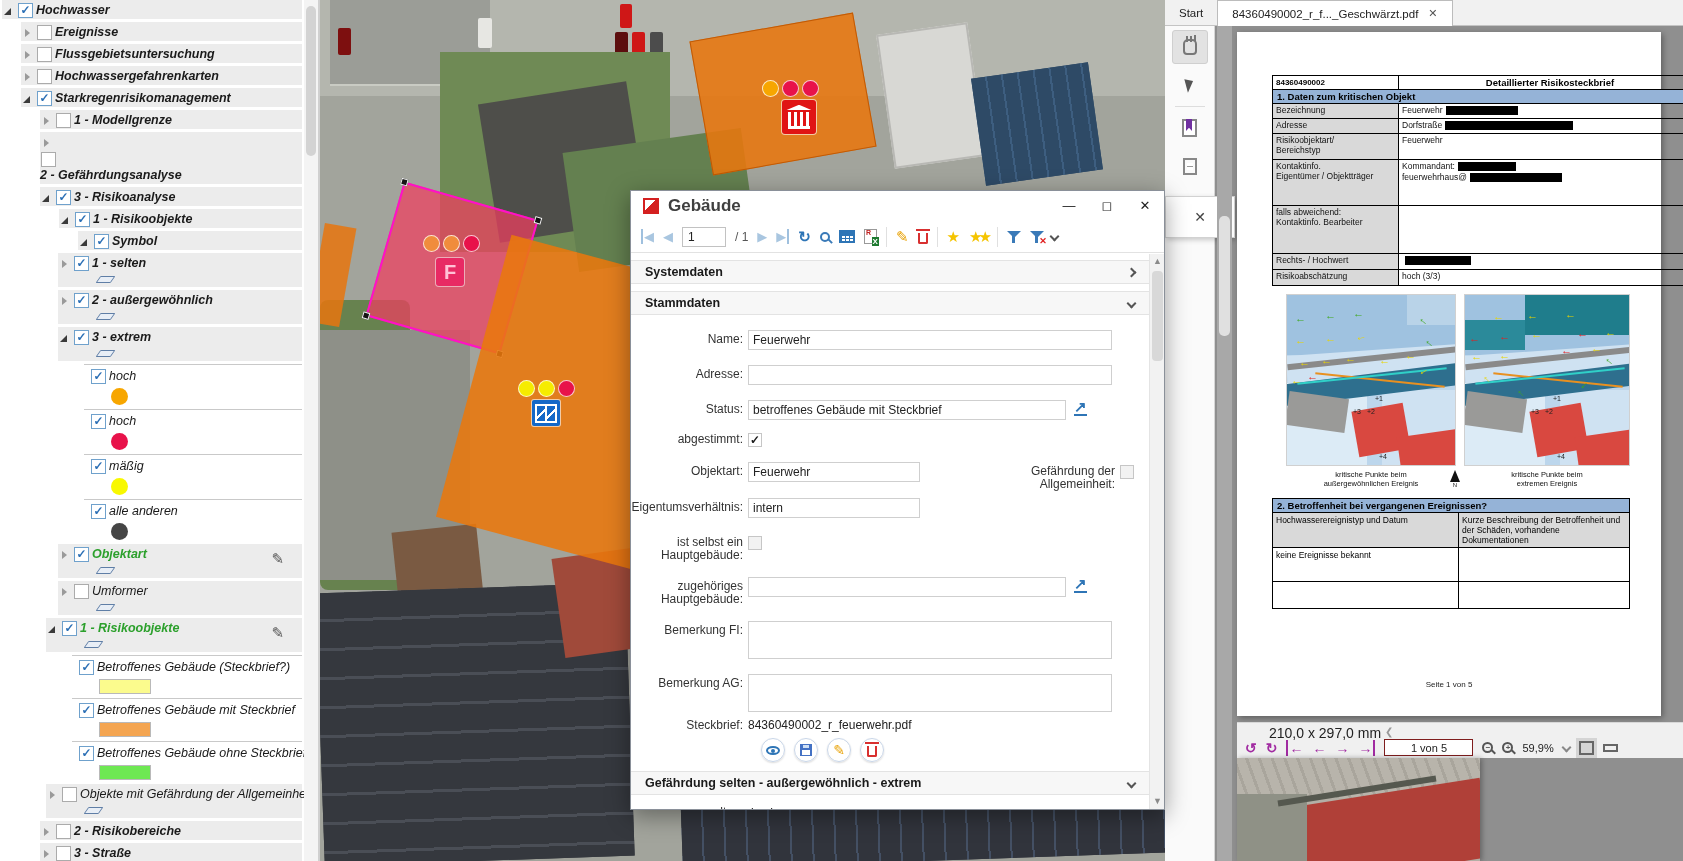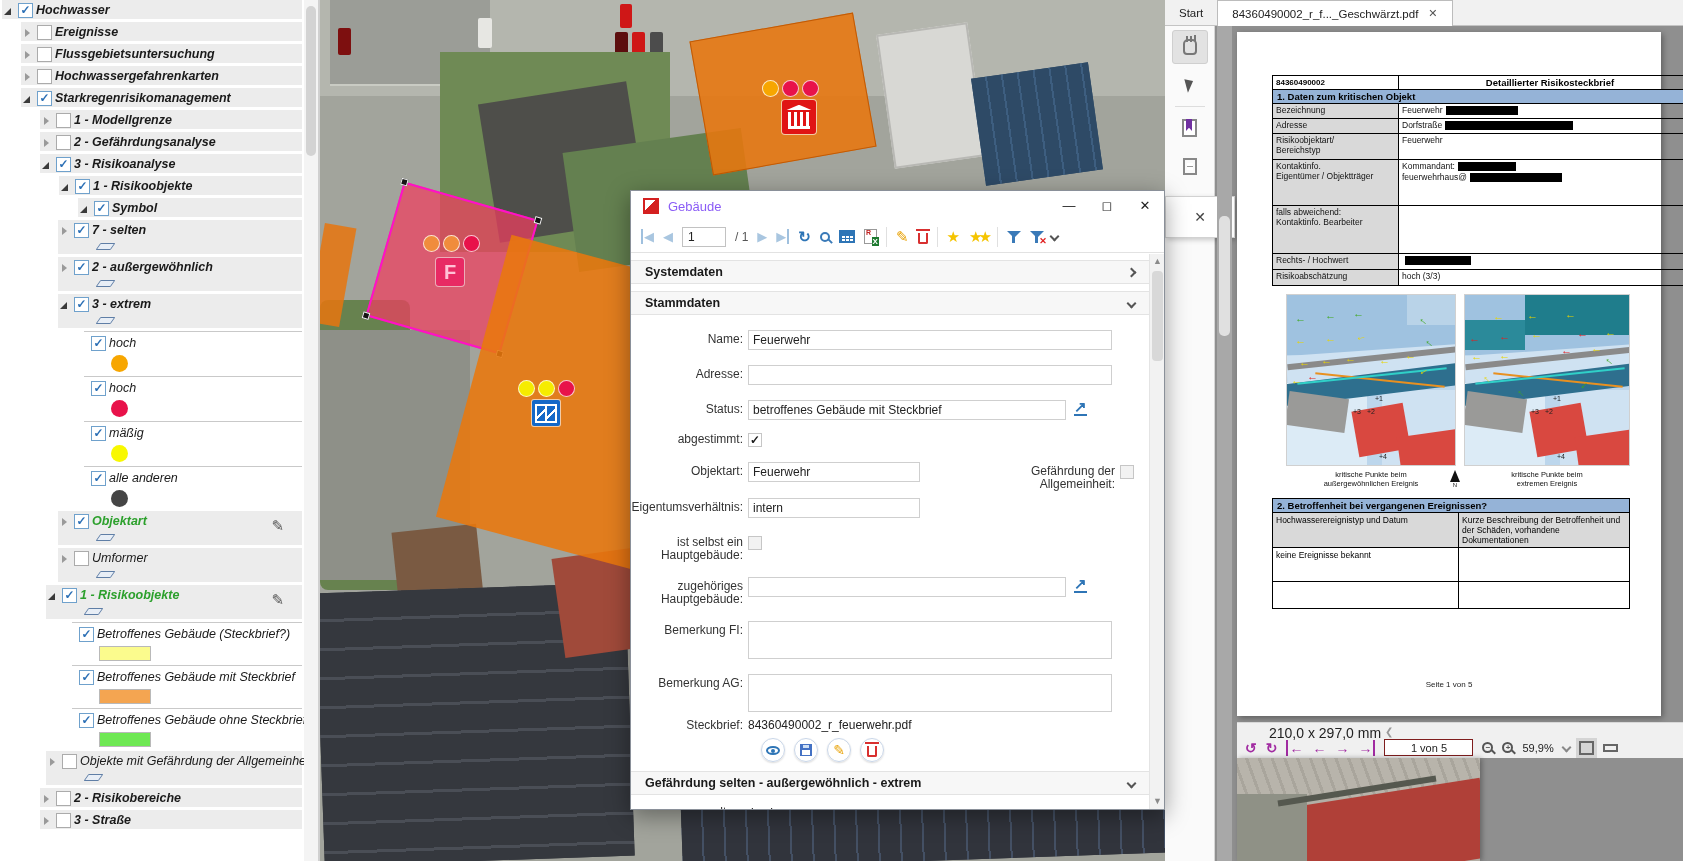--- a/index.html
+++ b/index.html
@@ -40,21 +40,21 @@
   .fbadge { position:absolute; background:#e82a64; border-radius:3px; color:#ffc2d6; font-weight:bold; font-size:20px; text-align:center; line-height:28px; box-shadow:0 0 0 1px rgba(255,255,255,.5); }
   .hall { position:absolute; background:#1468c8; border-radius:2px; box-shadow:0 0 0 1px rgba(255,255,255,.6); }
   .hall::before,.hall::after { content:""; position:absolute; top:15%; width:30%; height:60%; border:2px solid #fff; background:linear-gradient(135deg,transparent 44%,#fff 44%,#fff 58%,transparent 58%); }
   .hall::before { left:10%; } .hall::after { right:10%; }
   .car { position:absolute; border-radius:2px; }
 
   
   #dialog { position:absolute; left:630px; top:190px; width:535px; height:620px; background:#fff; border:1px solid #8a9099; box-shadow:0 6px 22px rgba(0,0,0,.38); z-index:3; }
   #dlg-titlebar { height:30px; display:flex; align-items:center; padding-left:12px; background:#fff; }
   #dlg-appicon { width:16px; height:16px; border:2px solid #d42020; background:linear-gradient(135deg,#fff 45%,#d42020 45%); margin-right:9px; }
-  #dlg-title { font-size:13px; color:#8b5cf6; flex:1; }
+  #dlg-title { font-size:17px; color:#404040; flex:1;font-weight:bold; }
   .winbtn { width:38px; height:28px; text-align:center; line-height:28px; font-size:13px; color:#222; }
   #dlg-toolbar { height:32px; border-bottom:1px solid #e2e2e2; display:flex; align-items:center; gap:9px; padding:0 10px; }
   .tbico { font-size:15px; line-height:16px; }
   .navtri { color:#a9c6e0; font-size:13px; }
   #rec-input { width:44px; height:20px; border:1px solid #c2c2c2; font-size:12px; padding-left:5px; color:#222; }
   .tsep { width:1px; height:20px; background:#e0e0e0; }
   .mag { width:10px; height:10px; border:2px solid #3a7ab8; border-radius:50%; position:relative; display:inline-block; }
   .mag::after { content:""; position:absolute; width:6px; height:2px; background:#3a7ab8; right:-5px; bottom:-2px; transform:rotate(45deg); }
   .tbl-ico { width:16px; height:13px; border:2px solid #2e75b6; background:linear-gradient(#2e75b6 3px,transparent 3px),repeating-linear-gradient(90deg,#2e75b6 0 1px,transparent 1px 4px),repeating-linear-gradient(#2e75b6 0 1px,transparent 1px 3px); }
   .xls { width:13px; height:15px; background:#fff; border:1px solid #999; position:relative; }
@@ -197,21 +197,21 @@
             <span class="tlbl b">Starkregenrisikomanagement</span>
           </div>
         </div>
         <div class="trow gray" style="margin-left: 40px; width: calc(100% - 56px);">
           <span class="exp closed"></span>
           <span class="chk un"></span>
           <div class="lwrap">
             <span class="tlbl b">1 - Modellgrenze</span>
           </div>
         </div>
-        <div class="trow gray" style="margin-left: 40px; width: calc(100% - 56px);">
+        <div class="trow gray" style="margin-left: 40px; width: calc(100% - 56px); flex-direction: column;">
           <span class="exp closed"></span>
           <span class="chk un"></span>
           <div class="lwrap">
             <span class="tlbl b">2 - Gefährdungsanalyse</span>
           </div>
         </div>
         <div class="trow gray" style="margin-left: 40px; width: calc(100% - 56px);">
           <span class="exp open"></span>
           <span class="chk">✓</span>
           <div class="lwrap">
@@ -229,21 +229,21 @@
           <span class="exp open"></span>
           <span class="chk">✓</span>
           <div class="lwrap">
             <span class="tlbl b">Symbol</span>
           </div>
         </div>
         <div class="trow gray" style="margin-left: 58px; width: calc(100% - 74px);">
           <span class="exp closed"></span>
           <span class="chk">✓</span>
           <div class="lwrap">
-            <span class="tlbl b">7 - selten</span>
+            <span class="tlbl b">1 - selten</span>
             <span class="stack"></span>
           </div>
         </div>
         <div class="trow gray" style="margin-left: 58px; width: calc(100% - 74px);">
           <span class="exp closed"></span>
           <span class="chk">✓</span>
           <div class="lwrap">
             <span class="tlbl b">2 - außergewöhnlich</span>
             <span class="stack"></span>
           </div>

